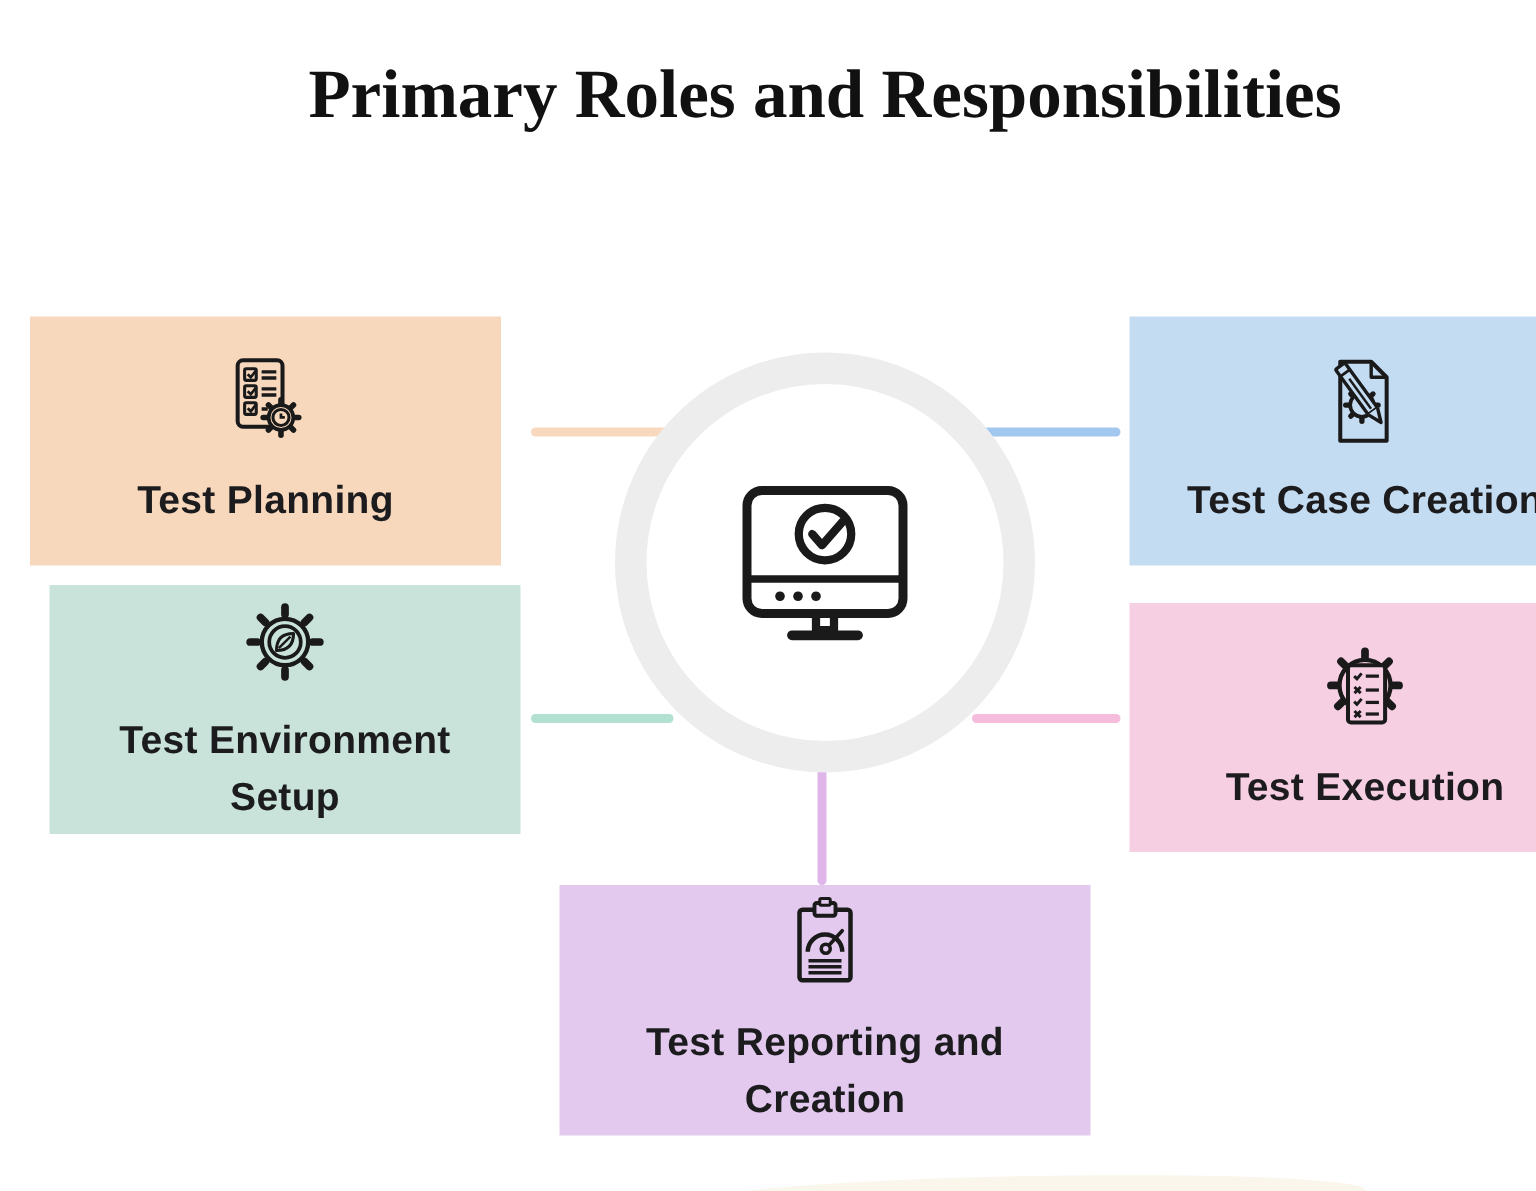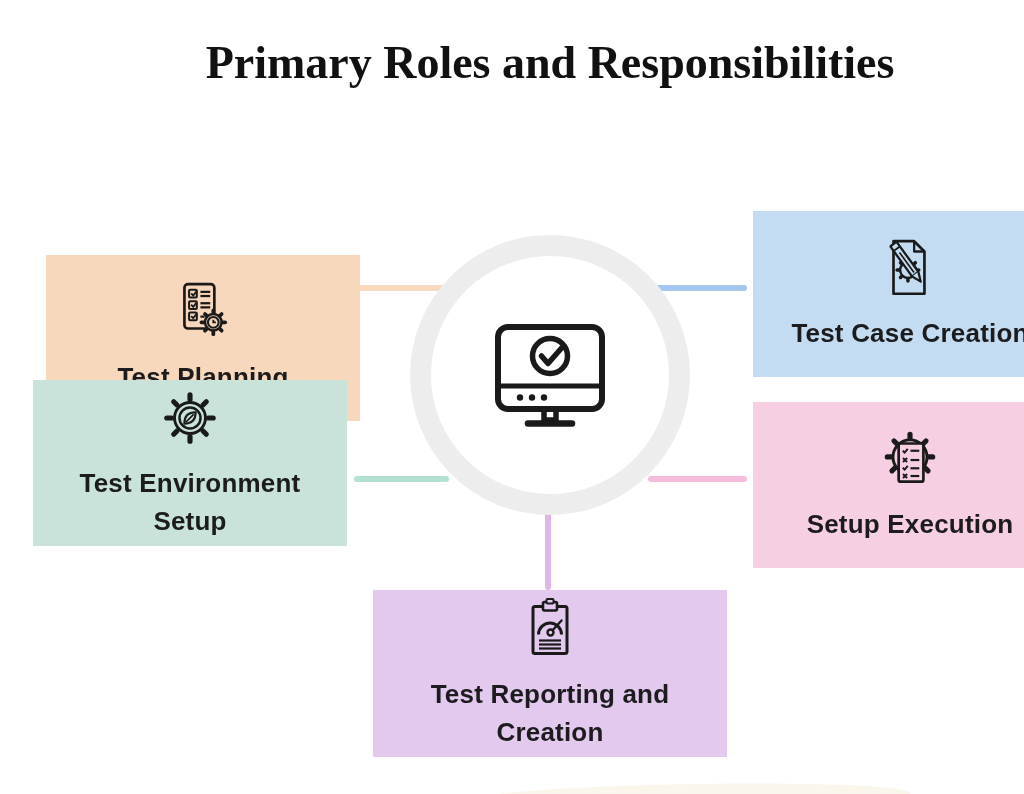--- a/index.html
+++ b/index.html
@@ -13,22 +13,22 @@
     text-align:center;
     font-family:"Liberation Serif", serif;
     font-weight:700;font-size:46px;letter-spacing:0px;color:#111;
   }
   .box{
     position:absolute;width:314px;height:166px;
     background:var(--bg,#eee);
     display:flex;flex-direction:column;align-items:center;justify-content:center;
     gap:14px;
   }
-  #box-test-planning{left:46px;top:211px;margin-top:44px;}
-  #box-test-environment{left:33px;top:380px;}
+  #box-test-planning{left:20px;top:211px;}
+  #box-test-environment{left:33px;top:390px;}
   #box-test-case{left:753px;top:211px;}
   #box-test-execution{left:753px;top:402px;}
   #box-test-reporting{left:373px;top:590px;width:354px;height:167px;}
   .card-label{
     font-weight:700;font-size:26px;line-height:1.45;color:#1c1c1e;
     text-align:center;letter-spacing:0.2px;
   }
   #box-test-environment .card-label{max-width:250px;}
   #box-test-reporting .card-label{max-width:280px;}
   #box-test-case .card-label{white-space:nowrap;}
@@ -178,21 +178,21 @@
       <path d="M25 24 l1.8 1.8 l3 -3.6" stroke-width="1.9"></path>
       <line x1="32.5" y1="24" x2="41" y2="24" stroke-width="2.1"></line>
       <path d="M25.2 31 l4 4 M29.2 31 l-4 4" stroke-width="1.9"></path>
       <line x1="32.5" y1="33" x2="41" y2="33" stroke-width="2.1"></line>
       <path d="M25 40.5 l1.8 1.8 l3 -3.6" stroke-width="1.9"></path>
       <line x1="32.5" y1="41" x2="41" y2="41" stroke-width="2.1"></line>
       <path d="M25.2 46.5 l4 4 M29.2 46.5 l-4 4" stroke-width="1.9"></path>
       <line x1="32.5" y1="48.5" x2="41" y2="48.5" stroke-width="2.1"></line>
     </svg>
   </span>
-  <div class="card-label">Setup Execution</div>
+  <div class="card-label">Test Execution</div>
 </div>
 
 <div class="box" id="box-test-reporting" style="--bg: #e2c9ed;">
   <span class="icon">
     <svg width="64" height="66" viewBox="0 0 64 64" fill="none" stroke="#1a1a1a">
       <rect x="15" y="9.5" width="34" height="47" rx="2" stroke-width="3"></rect>
       <rect x="25" y="5" width="14" height="8.5" rx="1.5" fill="var(--bg)" stroke-width="2.6"></rect>
       <rect x="28.5" y="2" width="7" height="4.5" rx="1" fill="var(--bg)" stroke-width="2"></rect>
       <path d="M20.5 37.5 A11.5 11.5 0 0 1 43.5 37.5" stroke-width="3"></path>
       <line x1="33" y1="35" x2="43.5" y2="23.5" stroke-width="2.4" stroke-linecap="round"></line>

